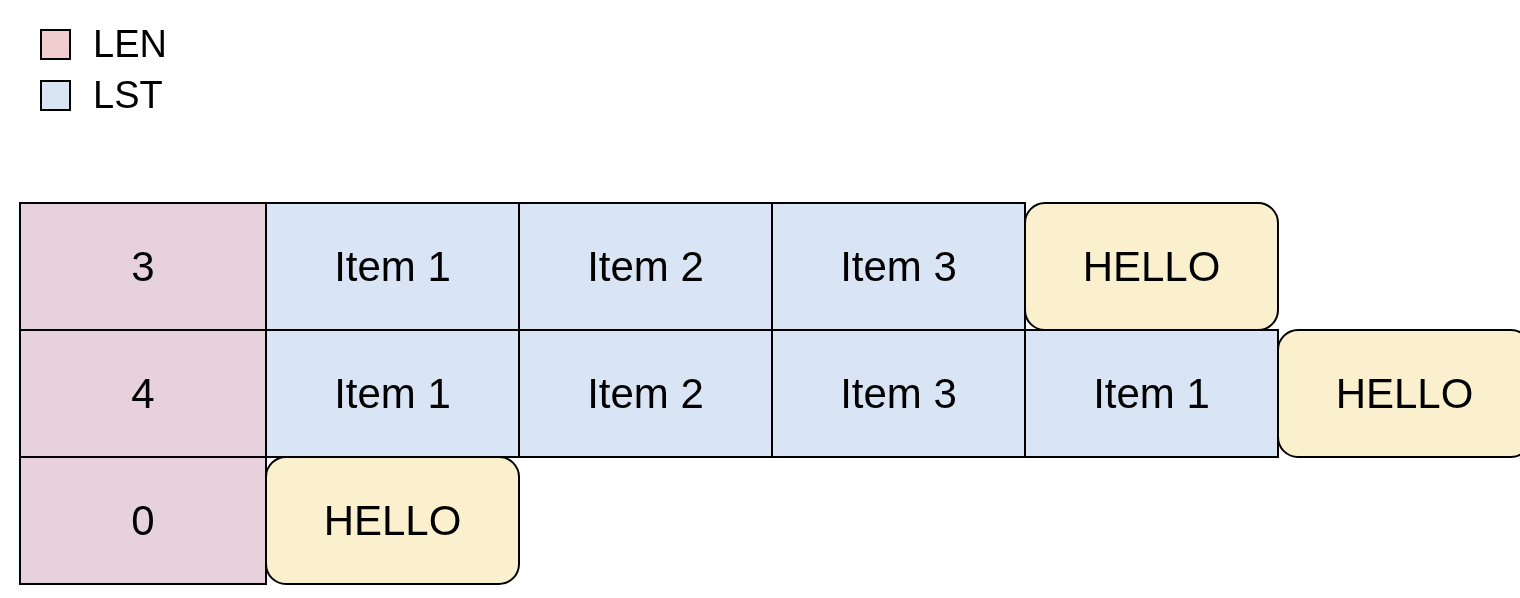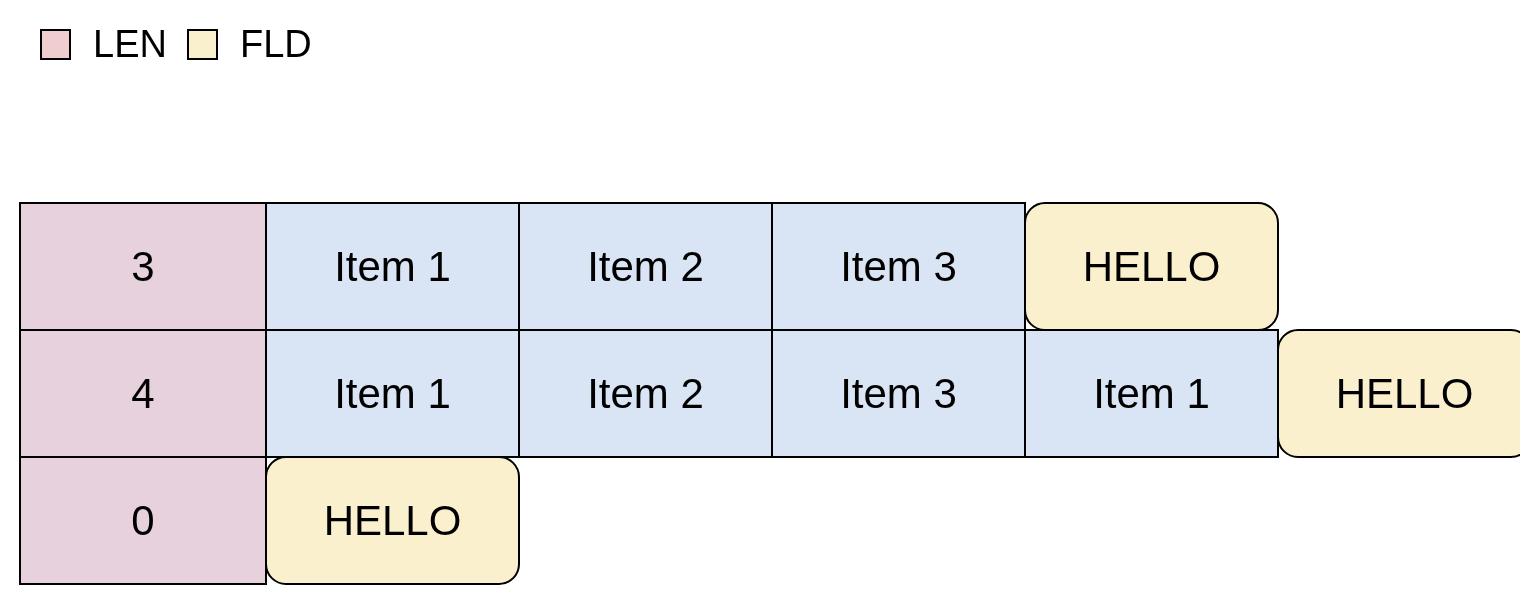--- a/index.html
+++ b/index.html
@@ -16,21 +16,21 @@
     color: #000000;
     overflow: hidden;
   }
 
   
   .legend {
     position: absolute;
     left: 40px;
     top: 29px;
     display: flex;
-    flex-direction: row;
+    flex-direction: column;
     gap: 20px;
   }
   .legend-row {
     display: flex;
     align-items: center;
     height: 31px;
   }
   .swatch {
     box-sizing: border-box;
     width: 31px;
@@ -84,22 +84,22 @@
 <body>
 
 <div class="canvas">
 
   <div class="legend">
     <div class="legend-row">
       <span class="swatch len"></span>
       <span class="legend-label">LEN</span>
     </div>
     <div class="legend-row">
-      <span class="swatch fld"></span>
-      <span class="legend-label">FLD</span>
+      <span class="swatch lst"></span>
+      <span class="legend-label">LST</span>
     </div>
   </div>
 
   <div class="table">
 
     <div class="row">
       <div class="cell len">3</div>
       <div class="cell lst">Item 1</div>
       <div class="cell lst">Item 2</div>
       <div class="cell lst">Item 3</div>

